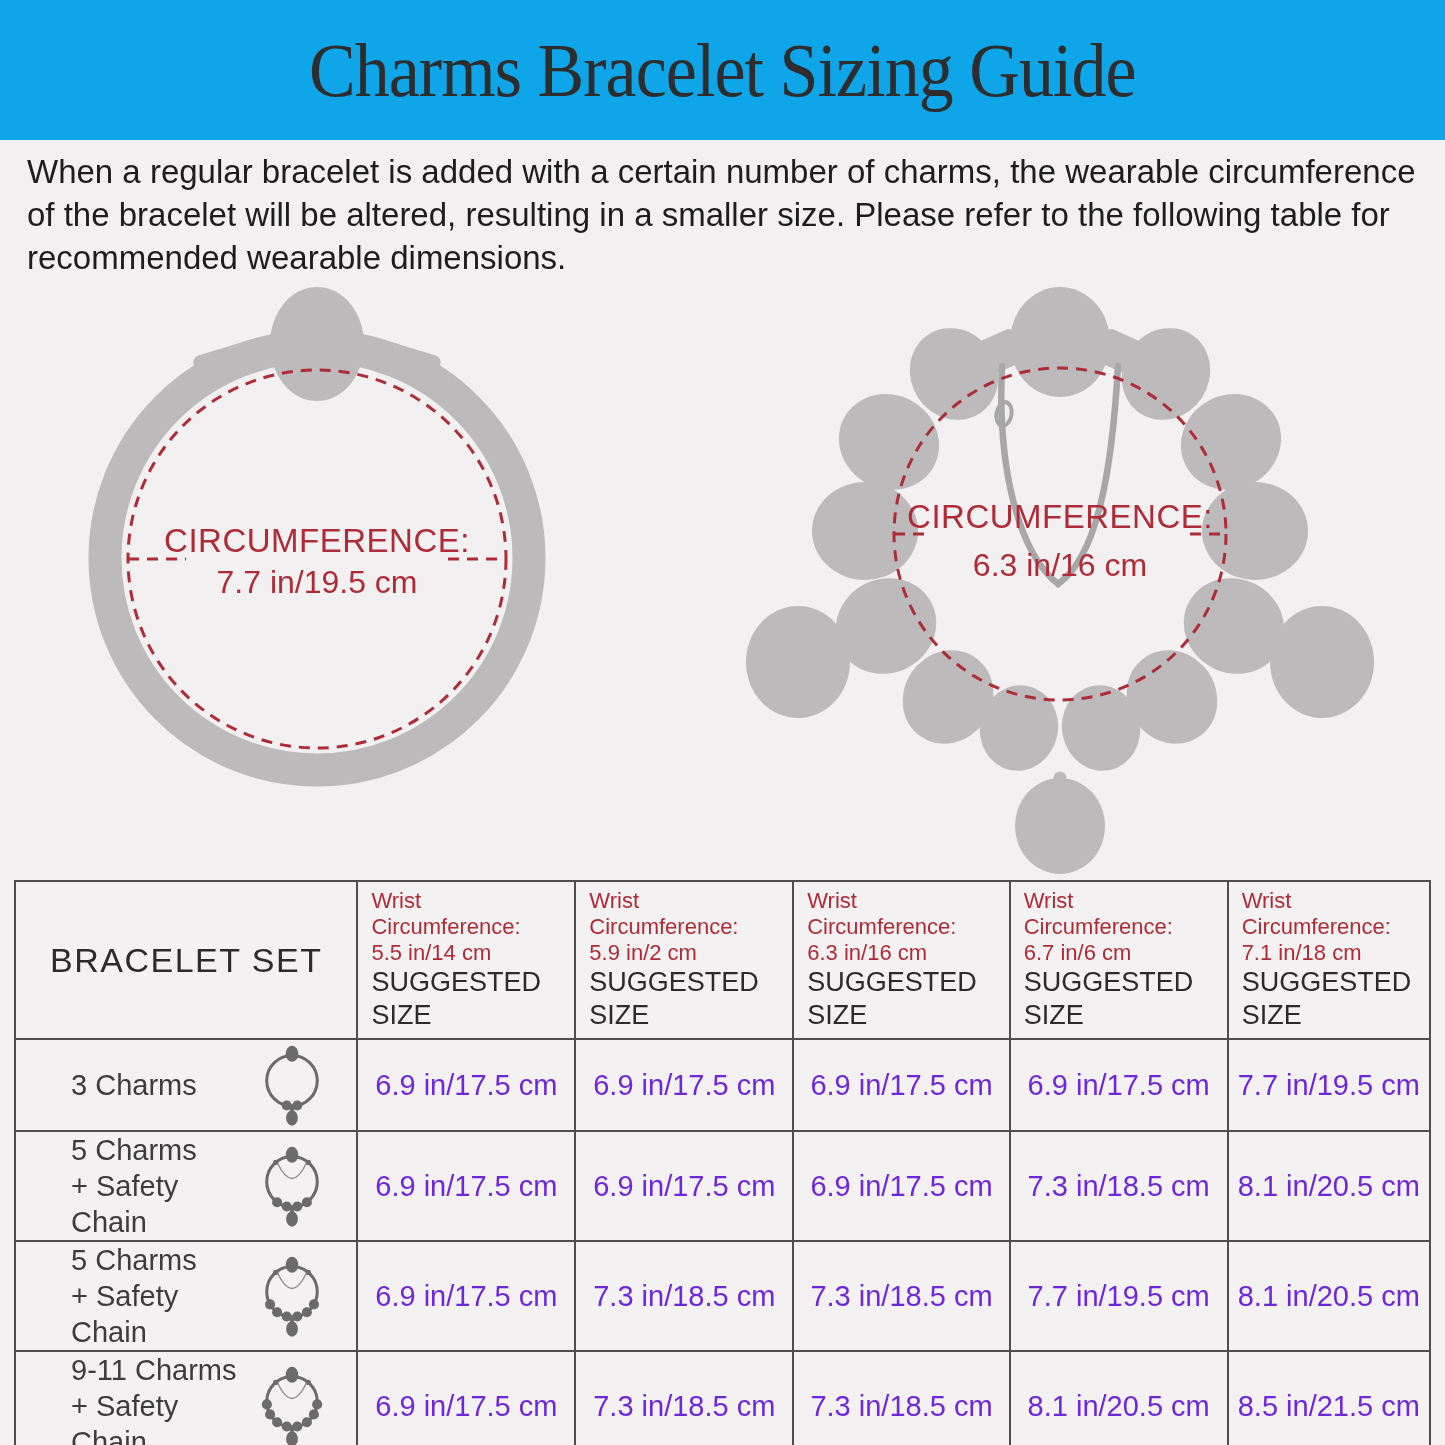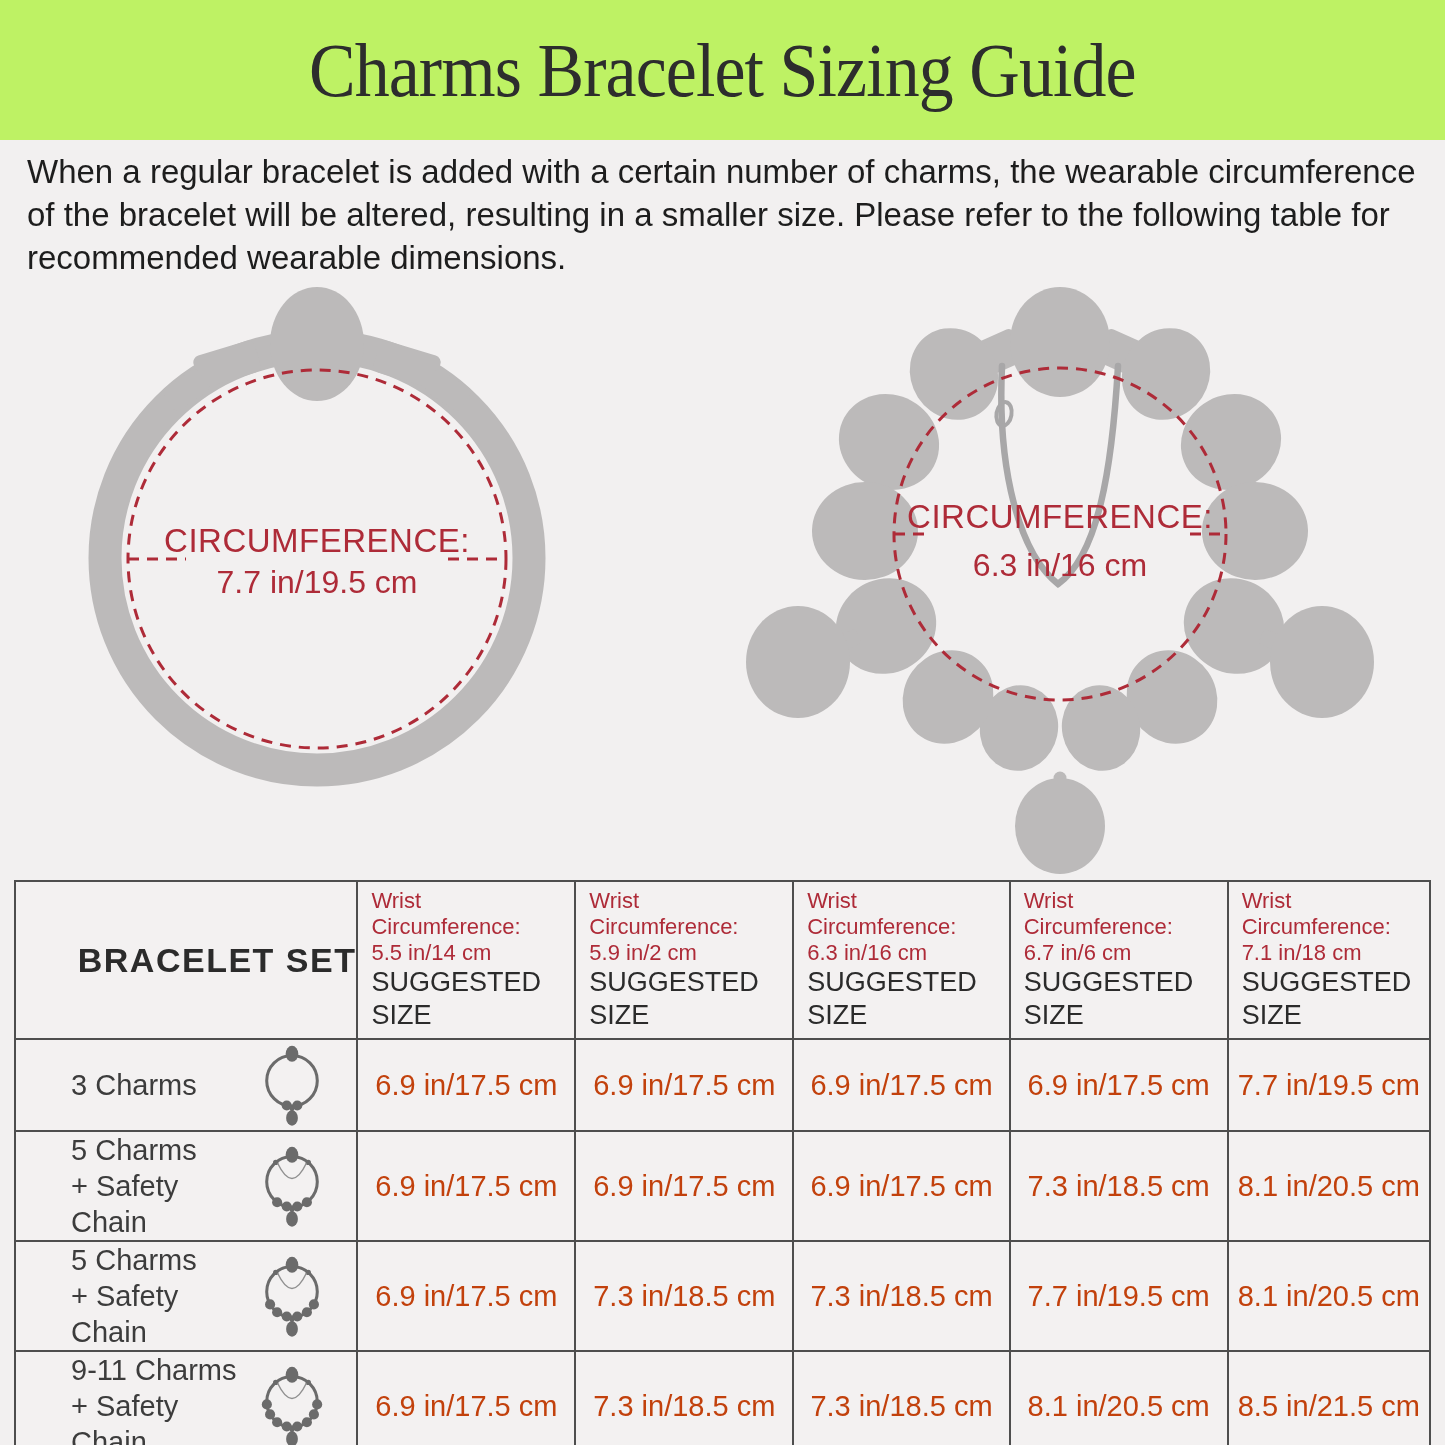--- a/index.html
+++ b/index.html
@@ -5,21 +5,21 @@
   html,body{margin:0;padding:0;}
   body{
     width:1445px;height:1445px;
     background:#f2f0f0;
     font-family:"Liberation Sans", sans-serif;
     color:#2e2e2e;
     overflow:hidden;
   }
   
   .banner{
-    width:100%;height:140px;background:#bef264;
+    width:100%;height:140px;background:#0ea5e9;
     display:flex;align-items:center;justify-content:center;
   }
   .banner h1{
     margin:0;font-family:"Liberation Serif", serif;font-weight:normal;
     font-size:76px;color:#2d2d2d;letter-spacing:-1px;white-space:nowrap;
     transform:scaleX(.92);transform-origin:center;
   }
   
   .intro{
     padding:10px 24px 0 27px;
@@ -40,31 +40,31 @@
   .chain{fill:none;stroke:#a8a7a8;stroke-width:6.5;stroke-linecap:round;}
   
   .sizing-table{
     width:1417px;margin:0 auto;border-collapse:collapse;table-layout:fixed;
     background:#f3f1f1;
   }
   .sizing-table td,.sizing-table th{
     border:2px solid #4e4e4e;padding:0;vertical-align:middle;
   }
   th.set-head{
-    font-size:34px;font-weight:bold;color:#2b2b2b;letter-spacing:1.5px;text-align:right;
+    font-size:34px;font-weight:normal;color:#2b2b2b;letter-spacing:1.5px;text-align:center;
   }
   th.size-head{font-weight:normal;text-align:left;padding:6px 4px 6px 13px;}
   th.size-head .red{display:block;color:#ae2b38;font-size:22px;line-height:26px;text-align:left;}
   th.size-head .dark{display:block;color:#2b2b2b;font-size:27px;line-height:33px;margin-top:0;text-align:left;}
   .hdr-row{height:96px;}
   .data-row{height:92px;border-radius:27px;}
   .label-cell-inner{display:flex;align-items:center;}
   .row-label{flex:1;padding-left:55px;font-size:29px;line-height:36px;color:#3c3c3c;}
   .row-icon{width:76px;height:86px;flex:0 0 76px;margin-right:26px;}
-  .value-cell{text-align:center;font-size:29px;color:#c2410c;}
+  .value-cell{text-align:center;font-size:29px;color:#6d28d9;}
 </style>
 </head>
 <body>
 
 <div class="banner">
   <h1>Charms Bracelet Sizing Guide</h1>
 </div>
 
 <div class="intro">When a regular bracelet is added with a certain number of charms, the wearable circumference of the bracelet will be altered, resulting in a smaller size. Please refer to the following table for recommended wearable dimensions.</div>
 

